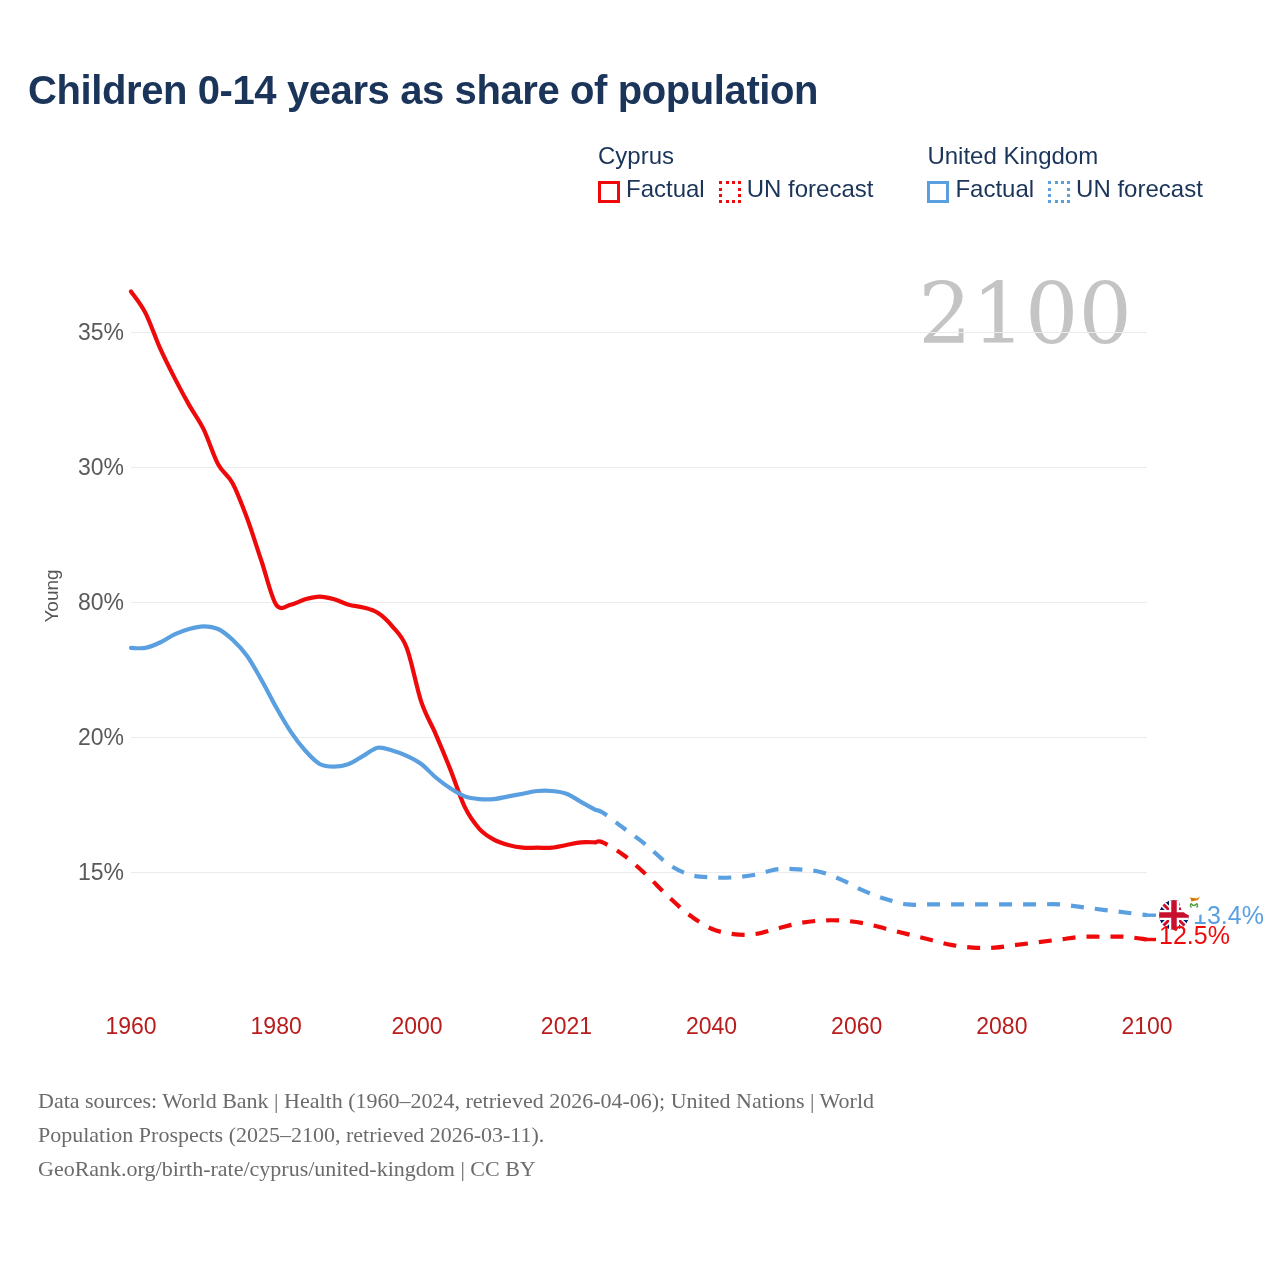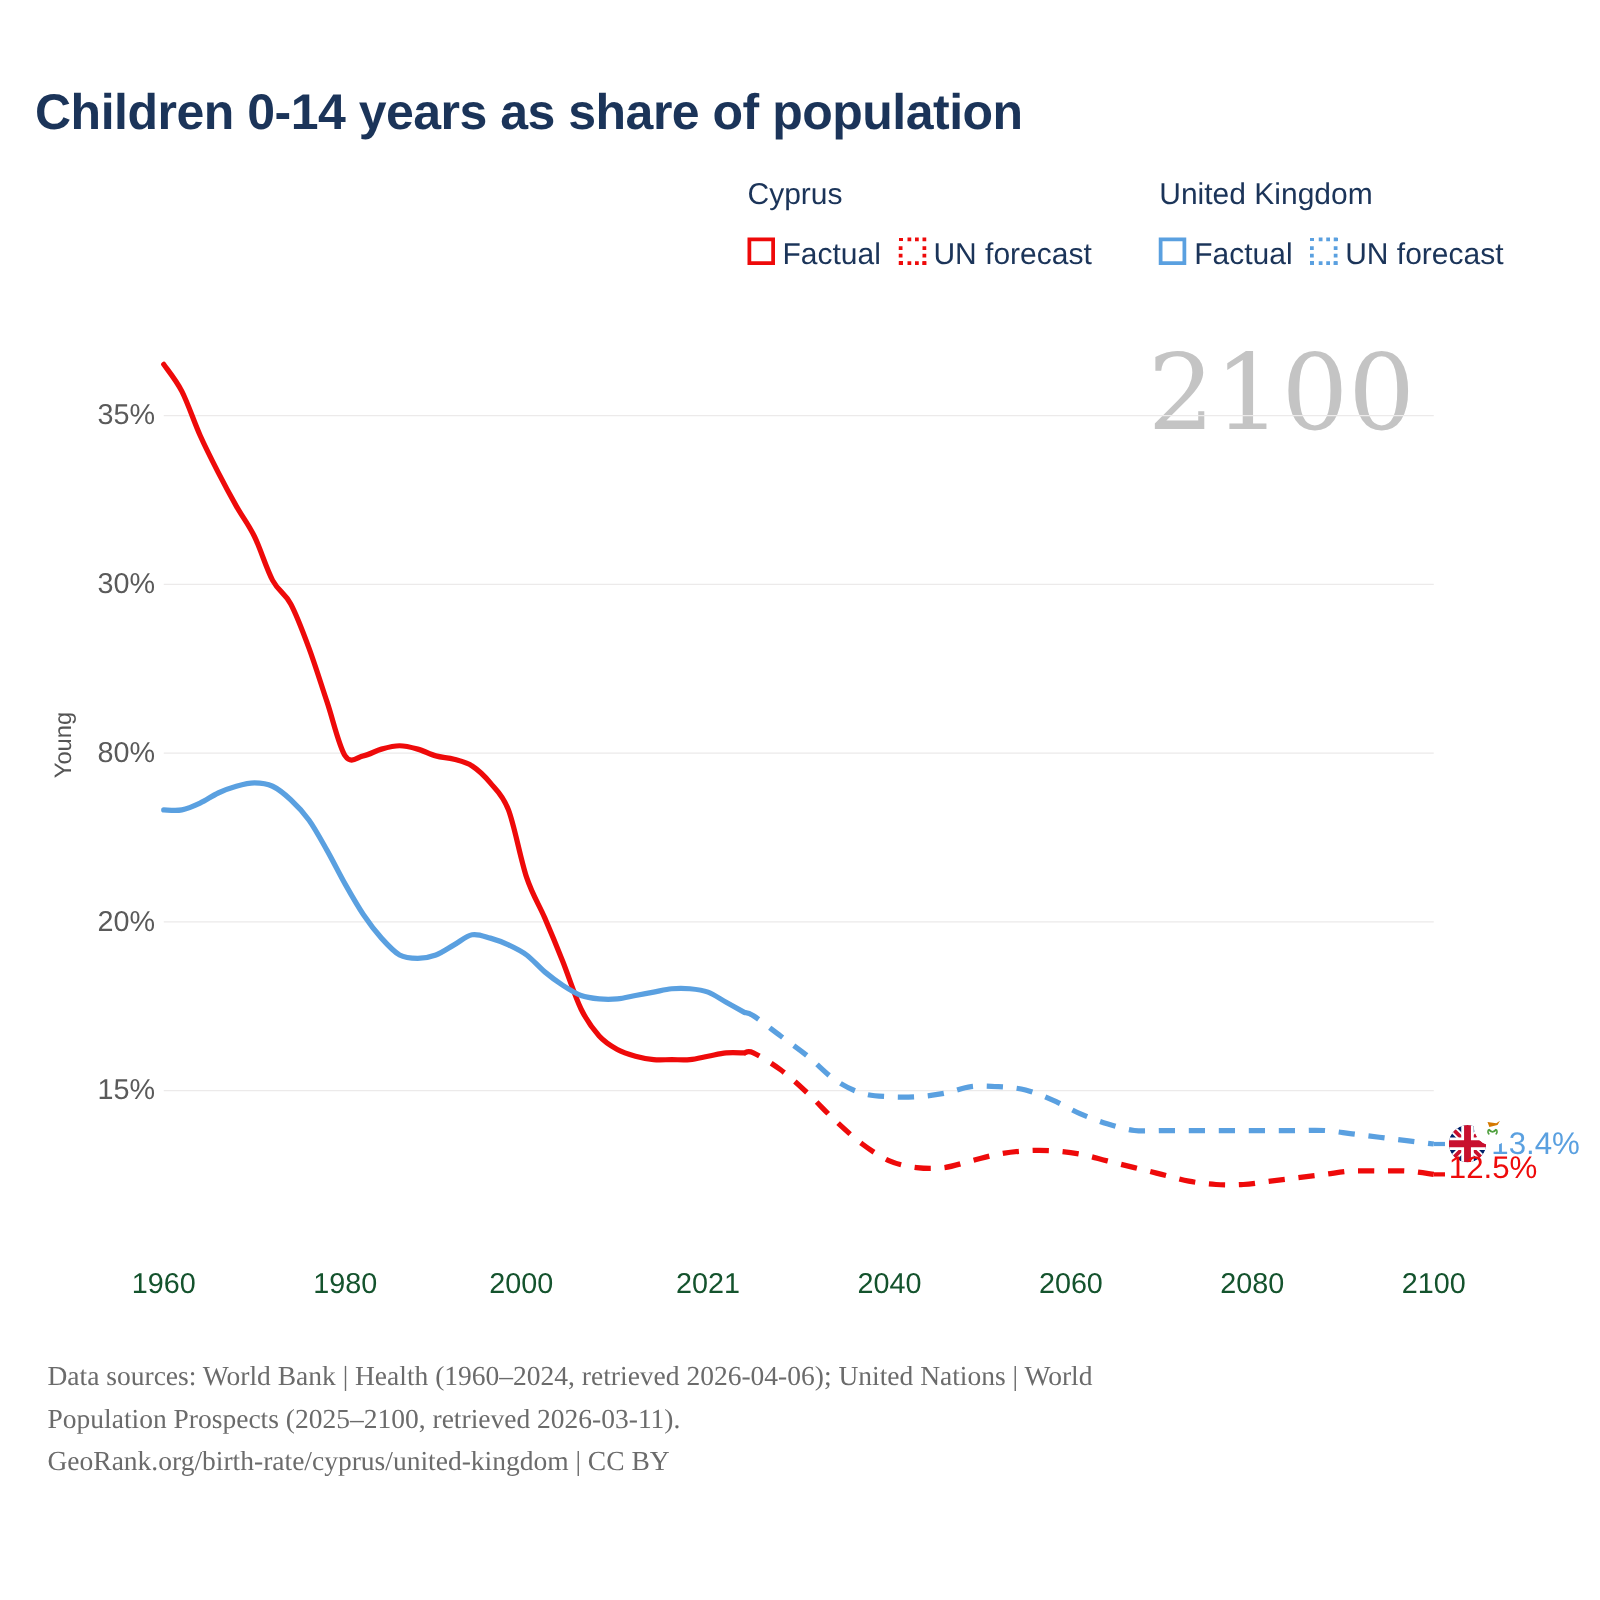--- a/index.html
+++ b/index.html
@@ -21,24 +21,24 @@
     color: #1b3459;
     letter-spacing: -0.4px;
     white-space: nowrap;
   }
 
   
   .legend { position: absolute; left: 598px; top: 142px; display: flex; gap: 54px; }
   .legend-group { display: flex; flex-direction: column; }
   .legend-country {
     font-size: 24px; color: #1b3459;
-    margin-bottom: 20px; white-space: nowrap;
+    margin-bottom: 5px; white-space: nowrap;
   }
   .legend-rows { display: flex; align-items: center; gap: 14px; }
-  .legend-item { display: flex; align-items: flex-start; gap: 6px; white-space: nowrap; }
+  .legend-item { display: flex; align-items: flex-end; gap: 6px; white-space: nowrap; }
   .swatch { width: 22px; height: 22px; background: #fff; }
   .swatch.solid-red   { border: 3px solid #ee0a0a; }
   .swatch.dot-red     { border: 3px dotted #ee0a0a; }
   .swatch.solid-blue  { border: 3px solid #5aa0e0; }
   .swatch.dot-blue    { border: 3px dotted #5aa0e0; }
   .legend-label { font-size: 24px; color: #1b3459; }
 
   
   .watermark {
     position: absolute;
@@ -74,21 +74,21 @@
   .gridline {
     position: absolute;
     left: 131px; right: 133px;
     height: 1px;
     background: #eceaea;
   }
   .xtick {
     position: absolute;
     top: 1013px;
     font-size: 23px;
-    color: #14532d;
+    color: #b91c1c;
     transform: translateX(-50%);
   }
 
   
   .endlabel {
     position: absolute;
     display: flex; align-items: center; gap: 4px;
     transform: translateY(-50%);
   }
   .endlabel .val { font-size: 25px; }

